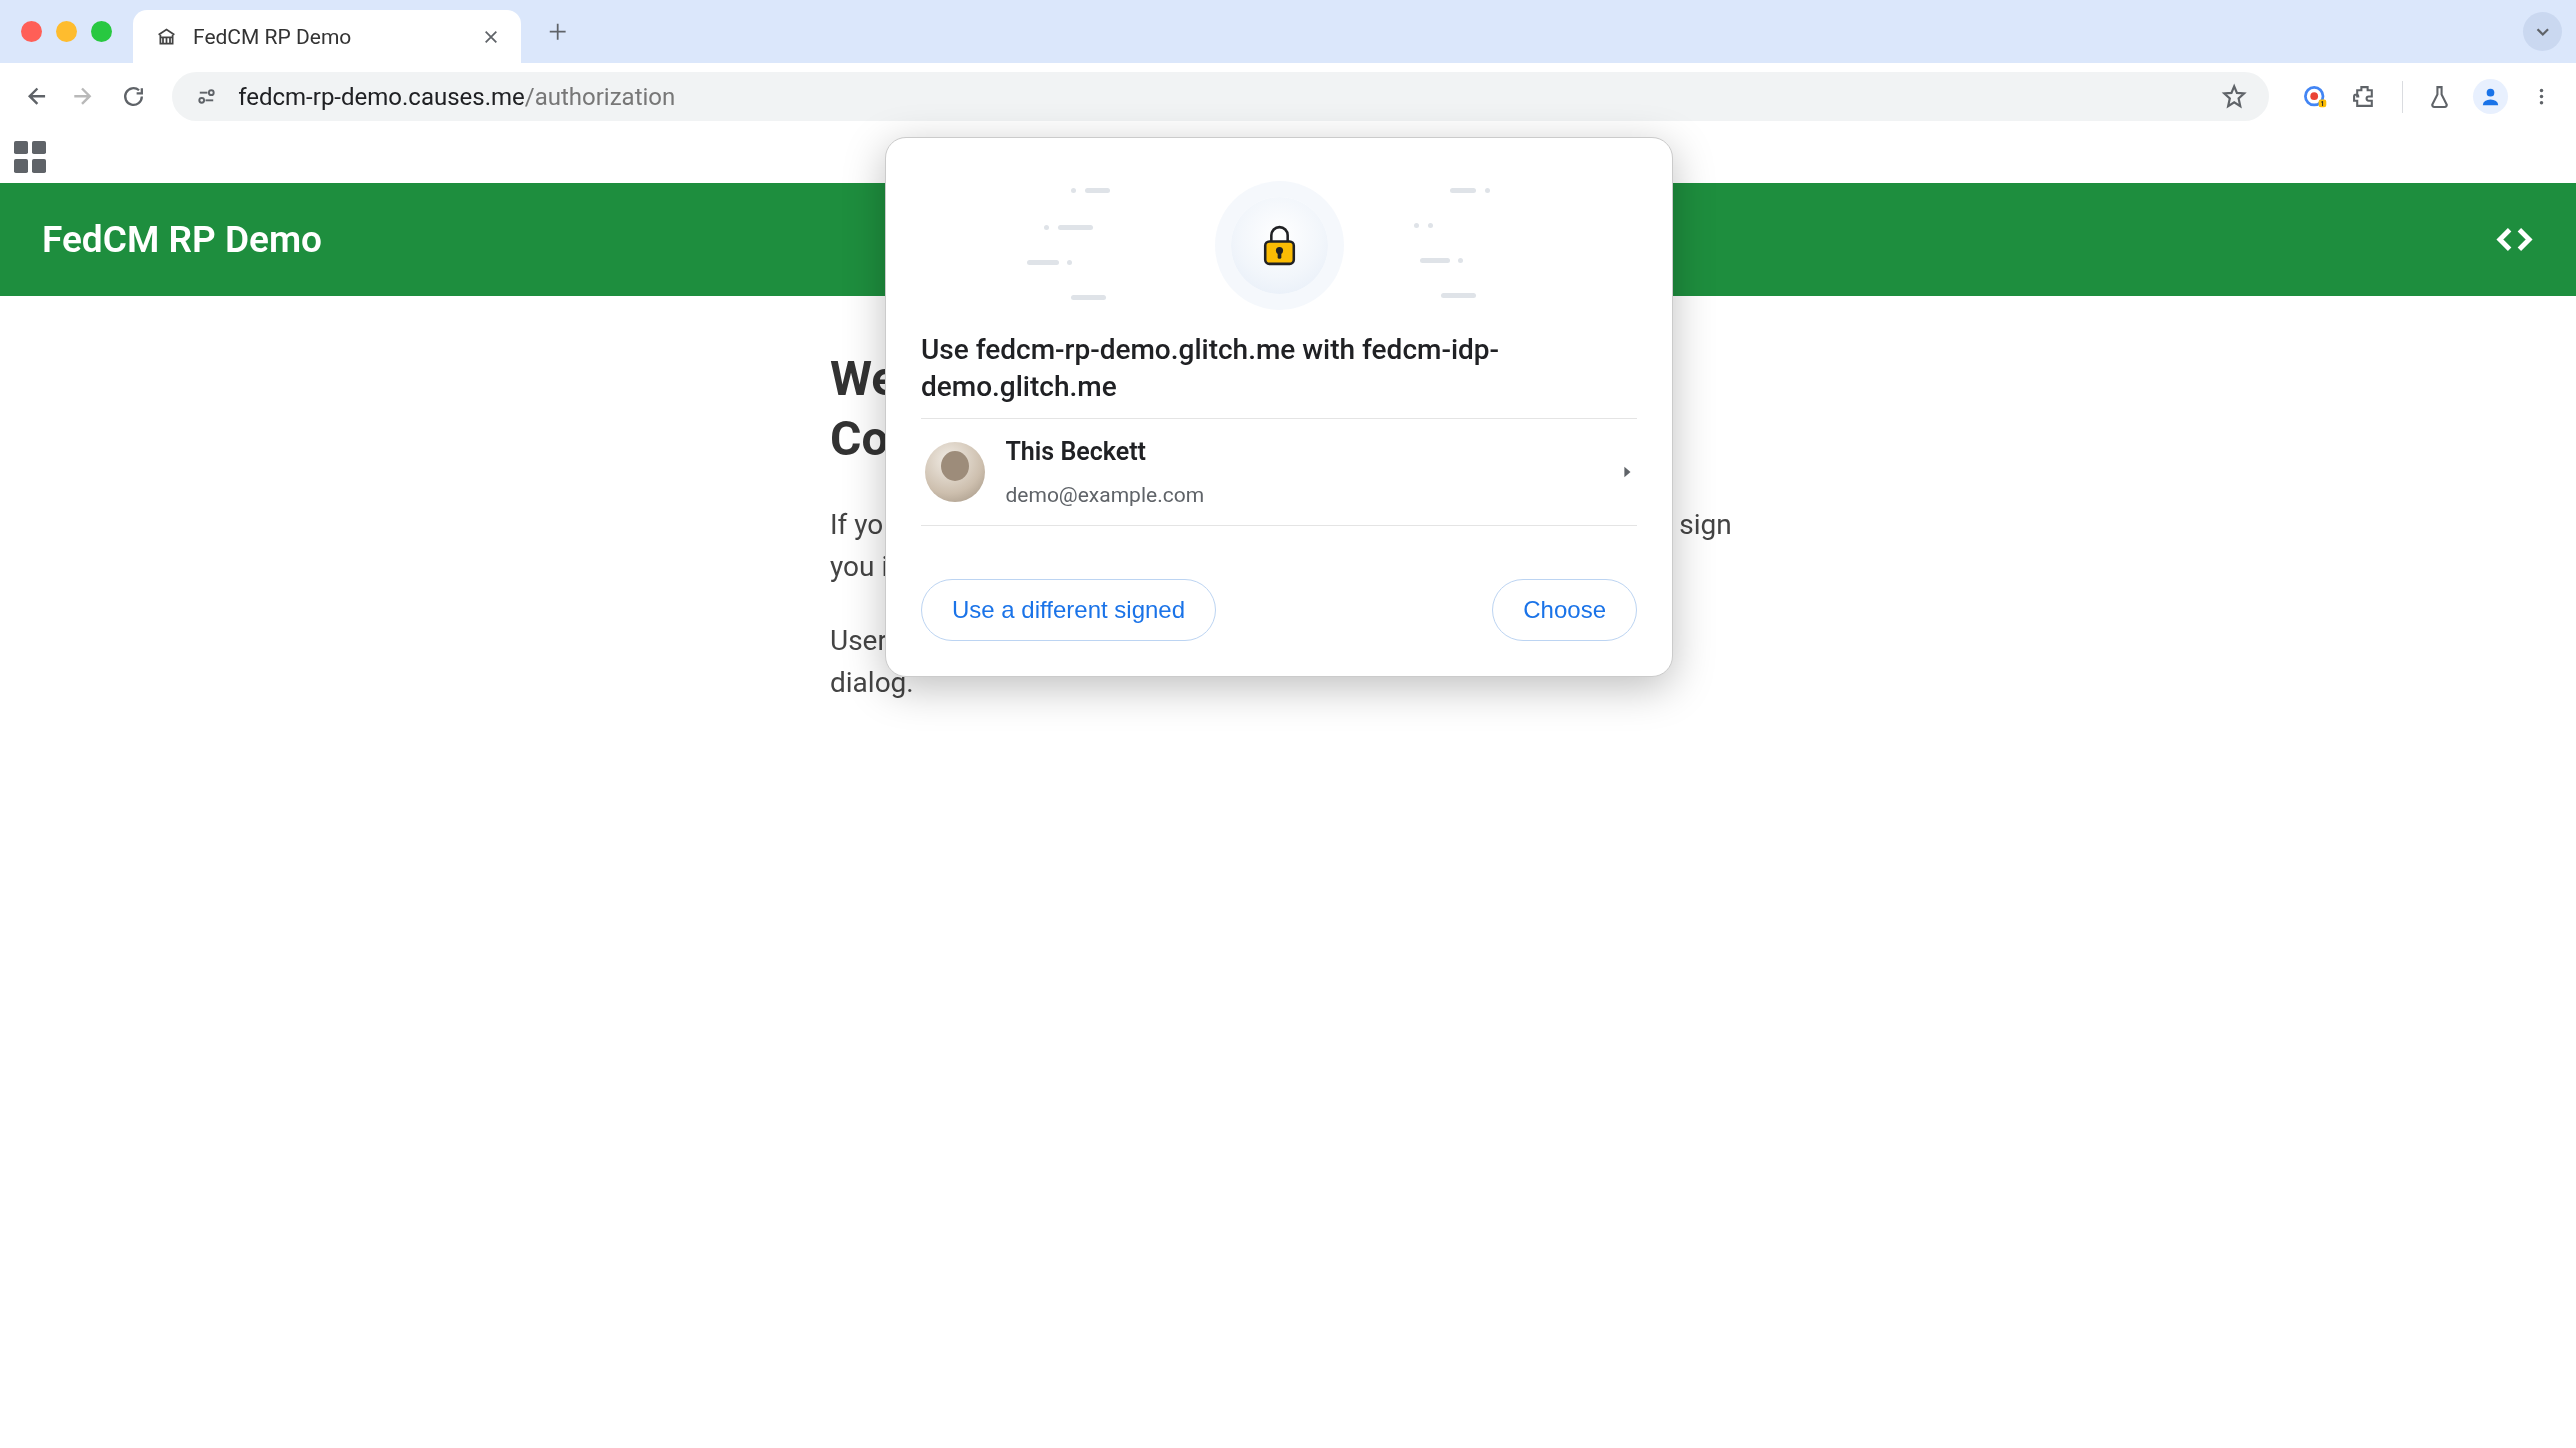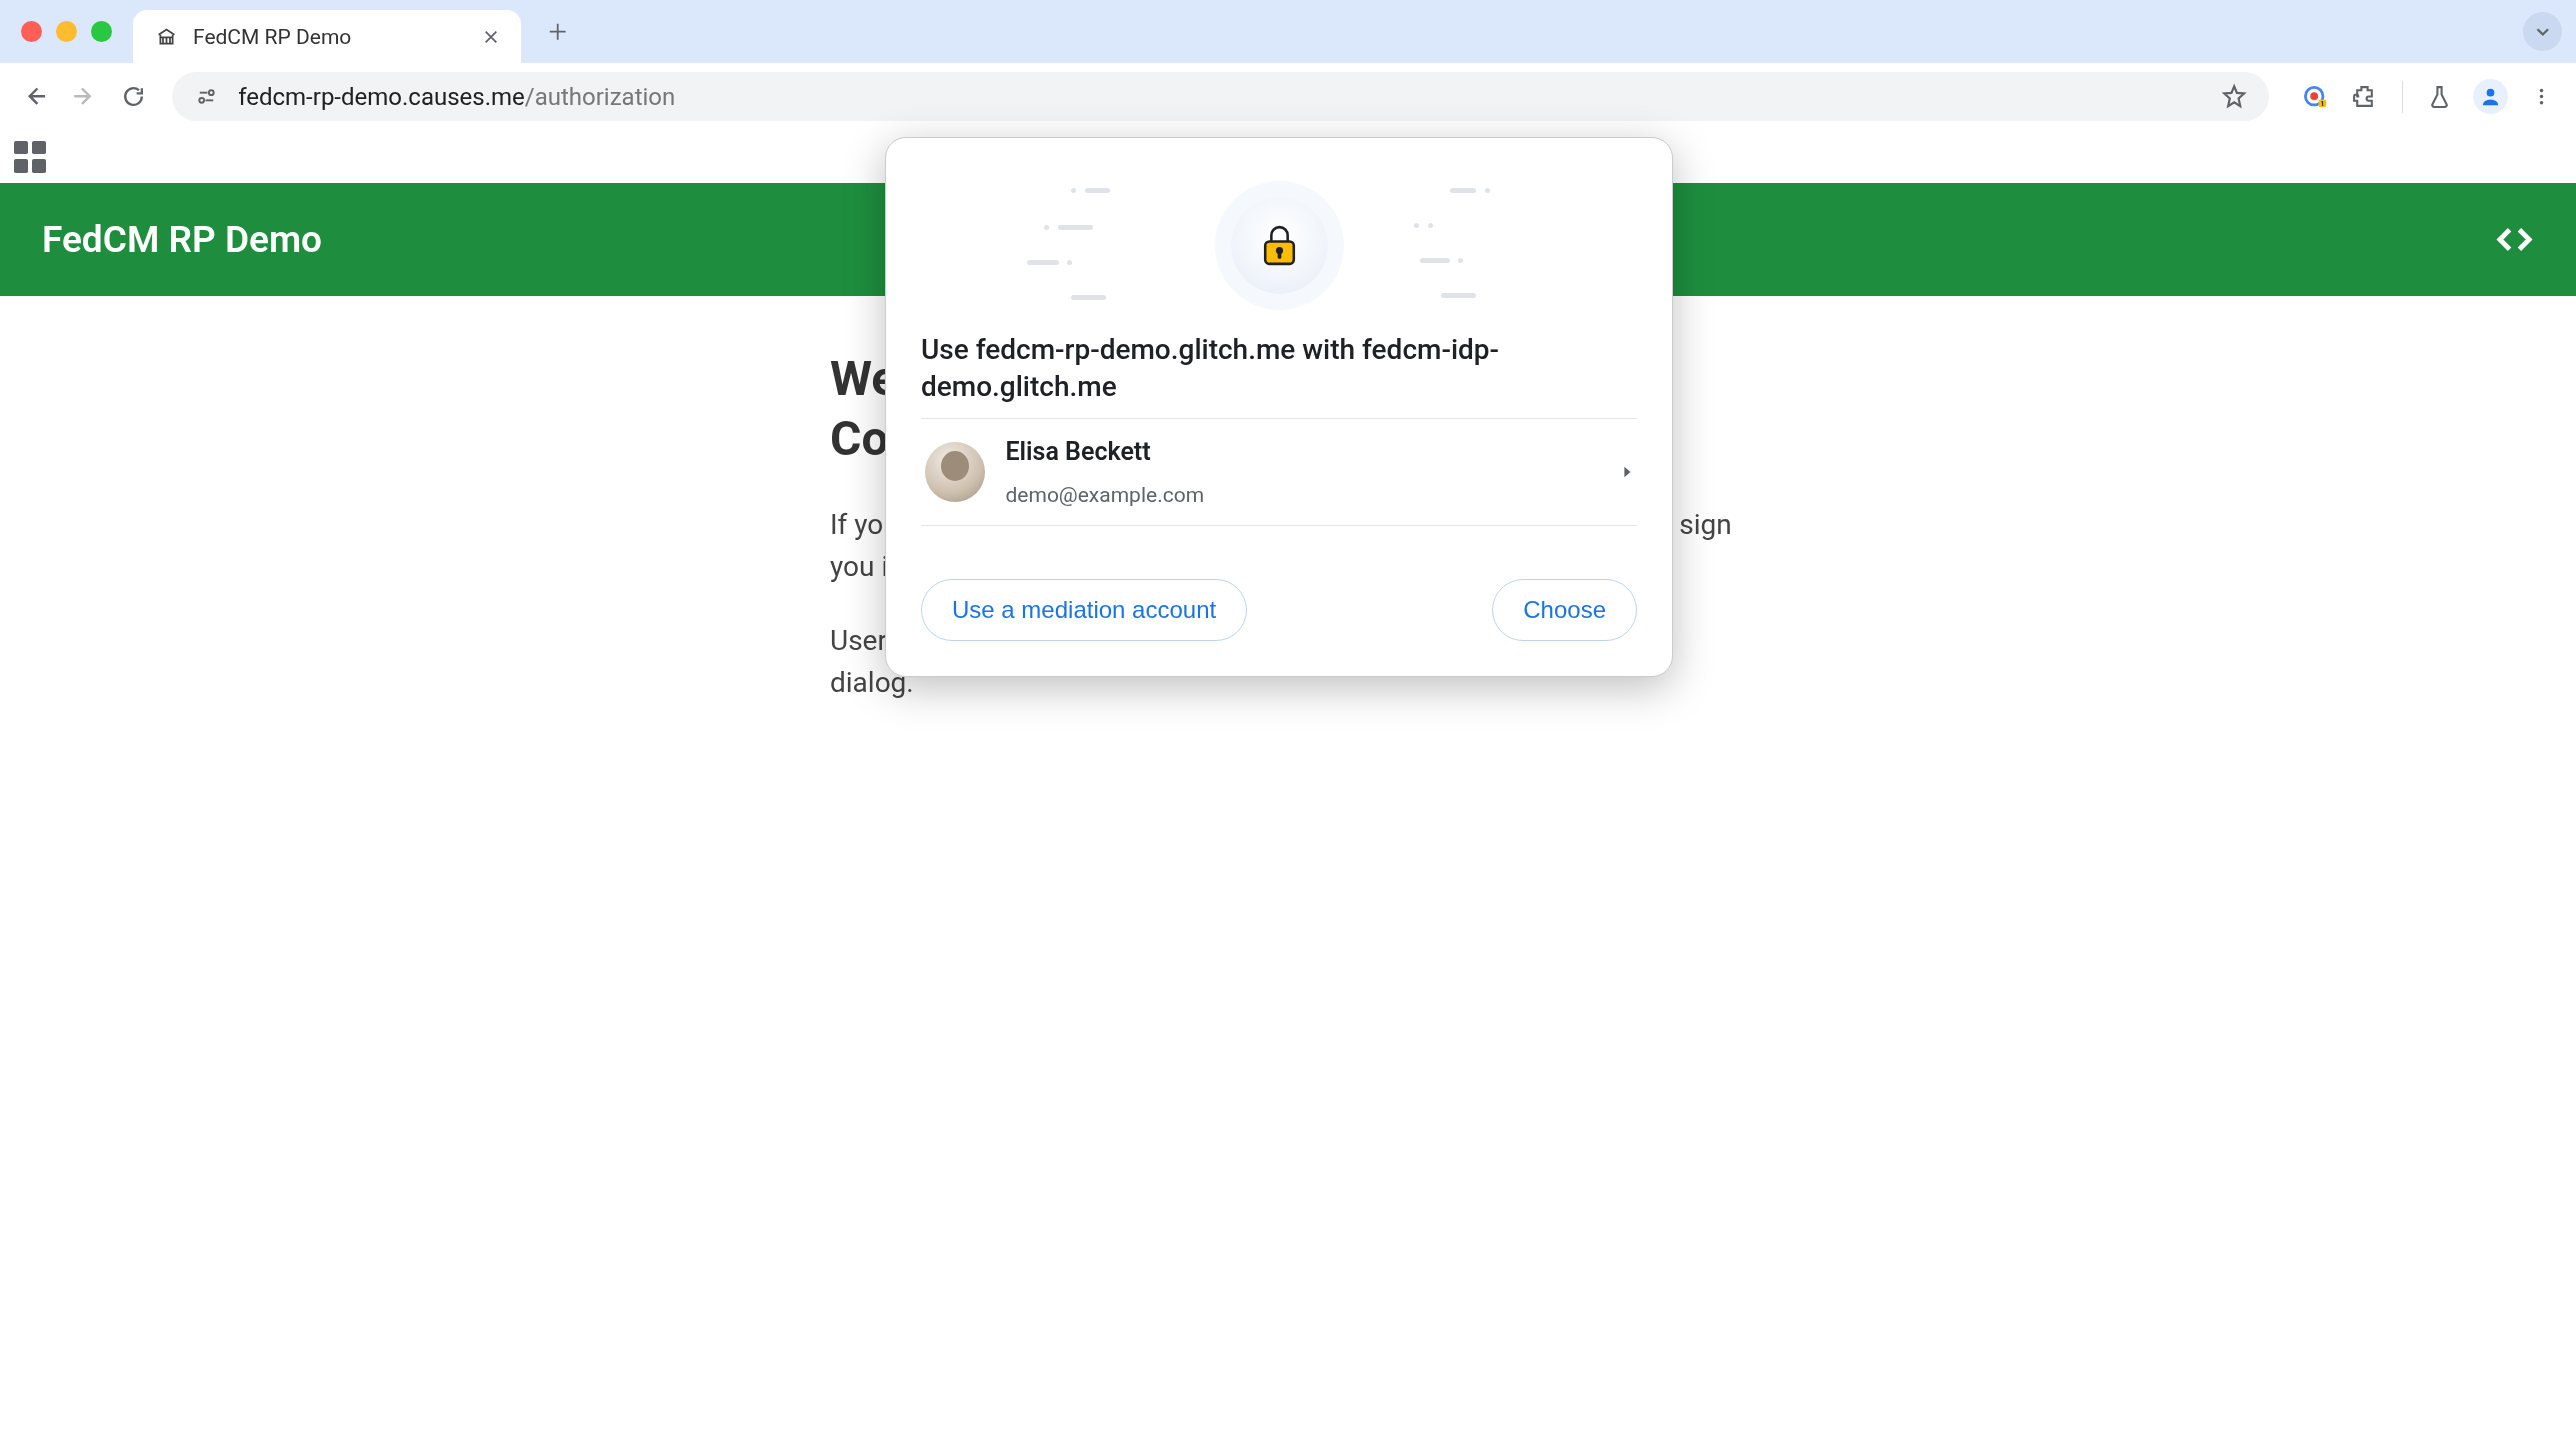--- a/index.html
+++ b/index.html
@@ -429,28 +429,28 @@
         <rect x="22.2" y="30" width="3.6" height="7" rx="1.6" fill="#202124"></rect>
       </svg>
     </div>
   </div>
 
   <div class="modal-title">Use fedcm-rp-demo.glitch.me with fedcm-idp-demo.glitch.me</div>
 
   <div class="account-row">
     <div class="account-avatar"></div>
     <div class="account-text">
-      <div class="account-name">Elisa Beckett</div>
+      <div class="account-name">This Beckett</div>
       <div class="account-email">demo@example.com</div>
     </div>
     <div class="account-arrow">
       <svg width="14" height="14" viewBox="0 0 16 16" fill="currentColor">
           <path d="M5 2 L12 8 L5 14 Z"></path>
         </svg>
     </div>
   </div>
 
   <div class="modal-actions">
-    <button class="pill-btn">Use a mediation account</button>
+    <button class="pill-btn">Use a different signed</button>
     <button class="pill-btn">Choose</button>
   </div>
 </div>
 
 
 </body></html>

